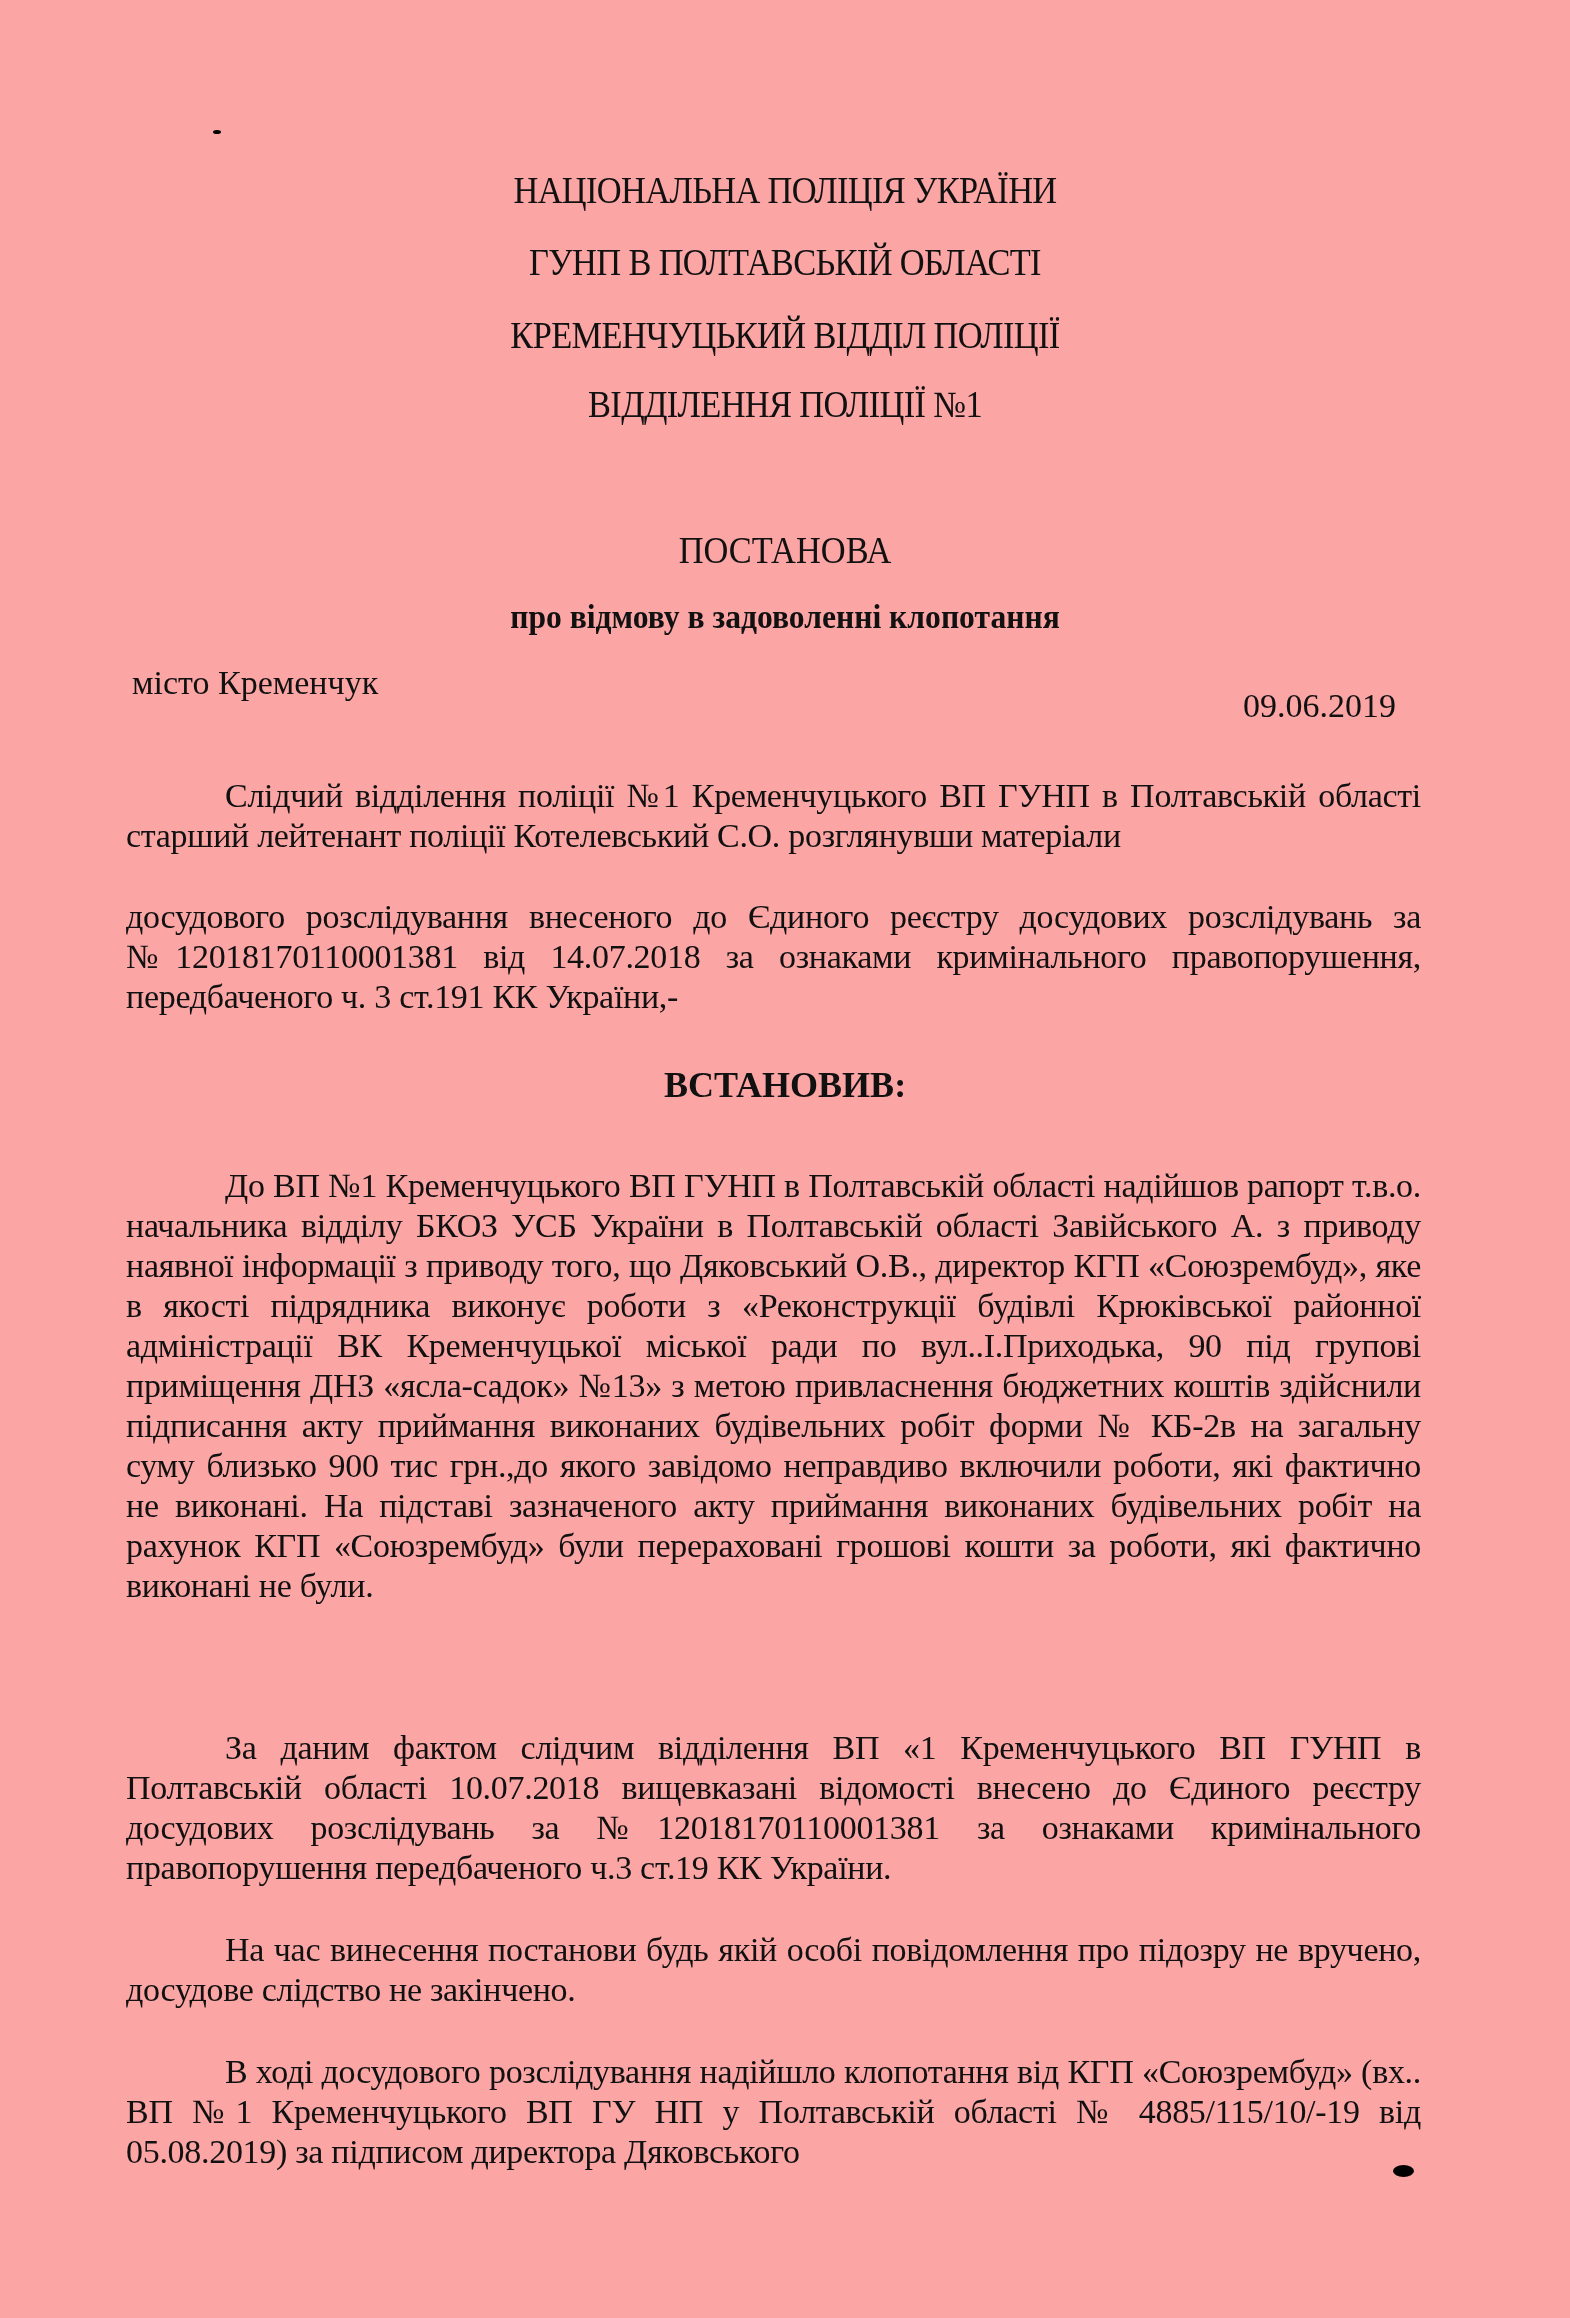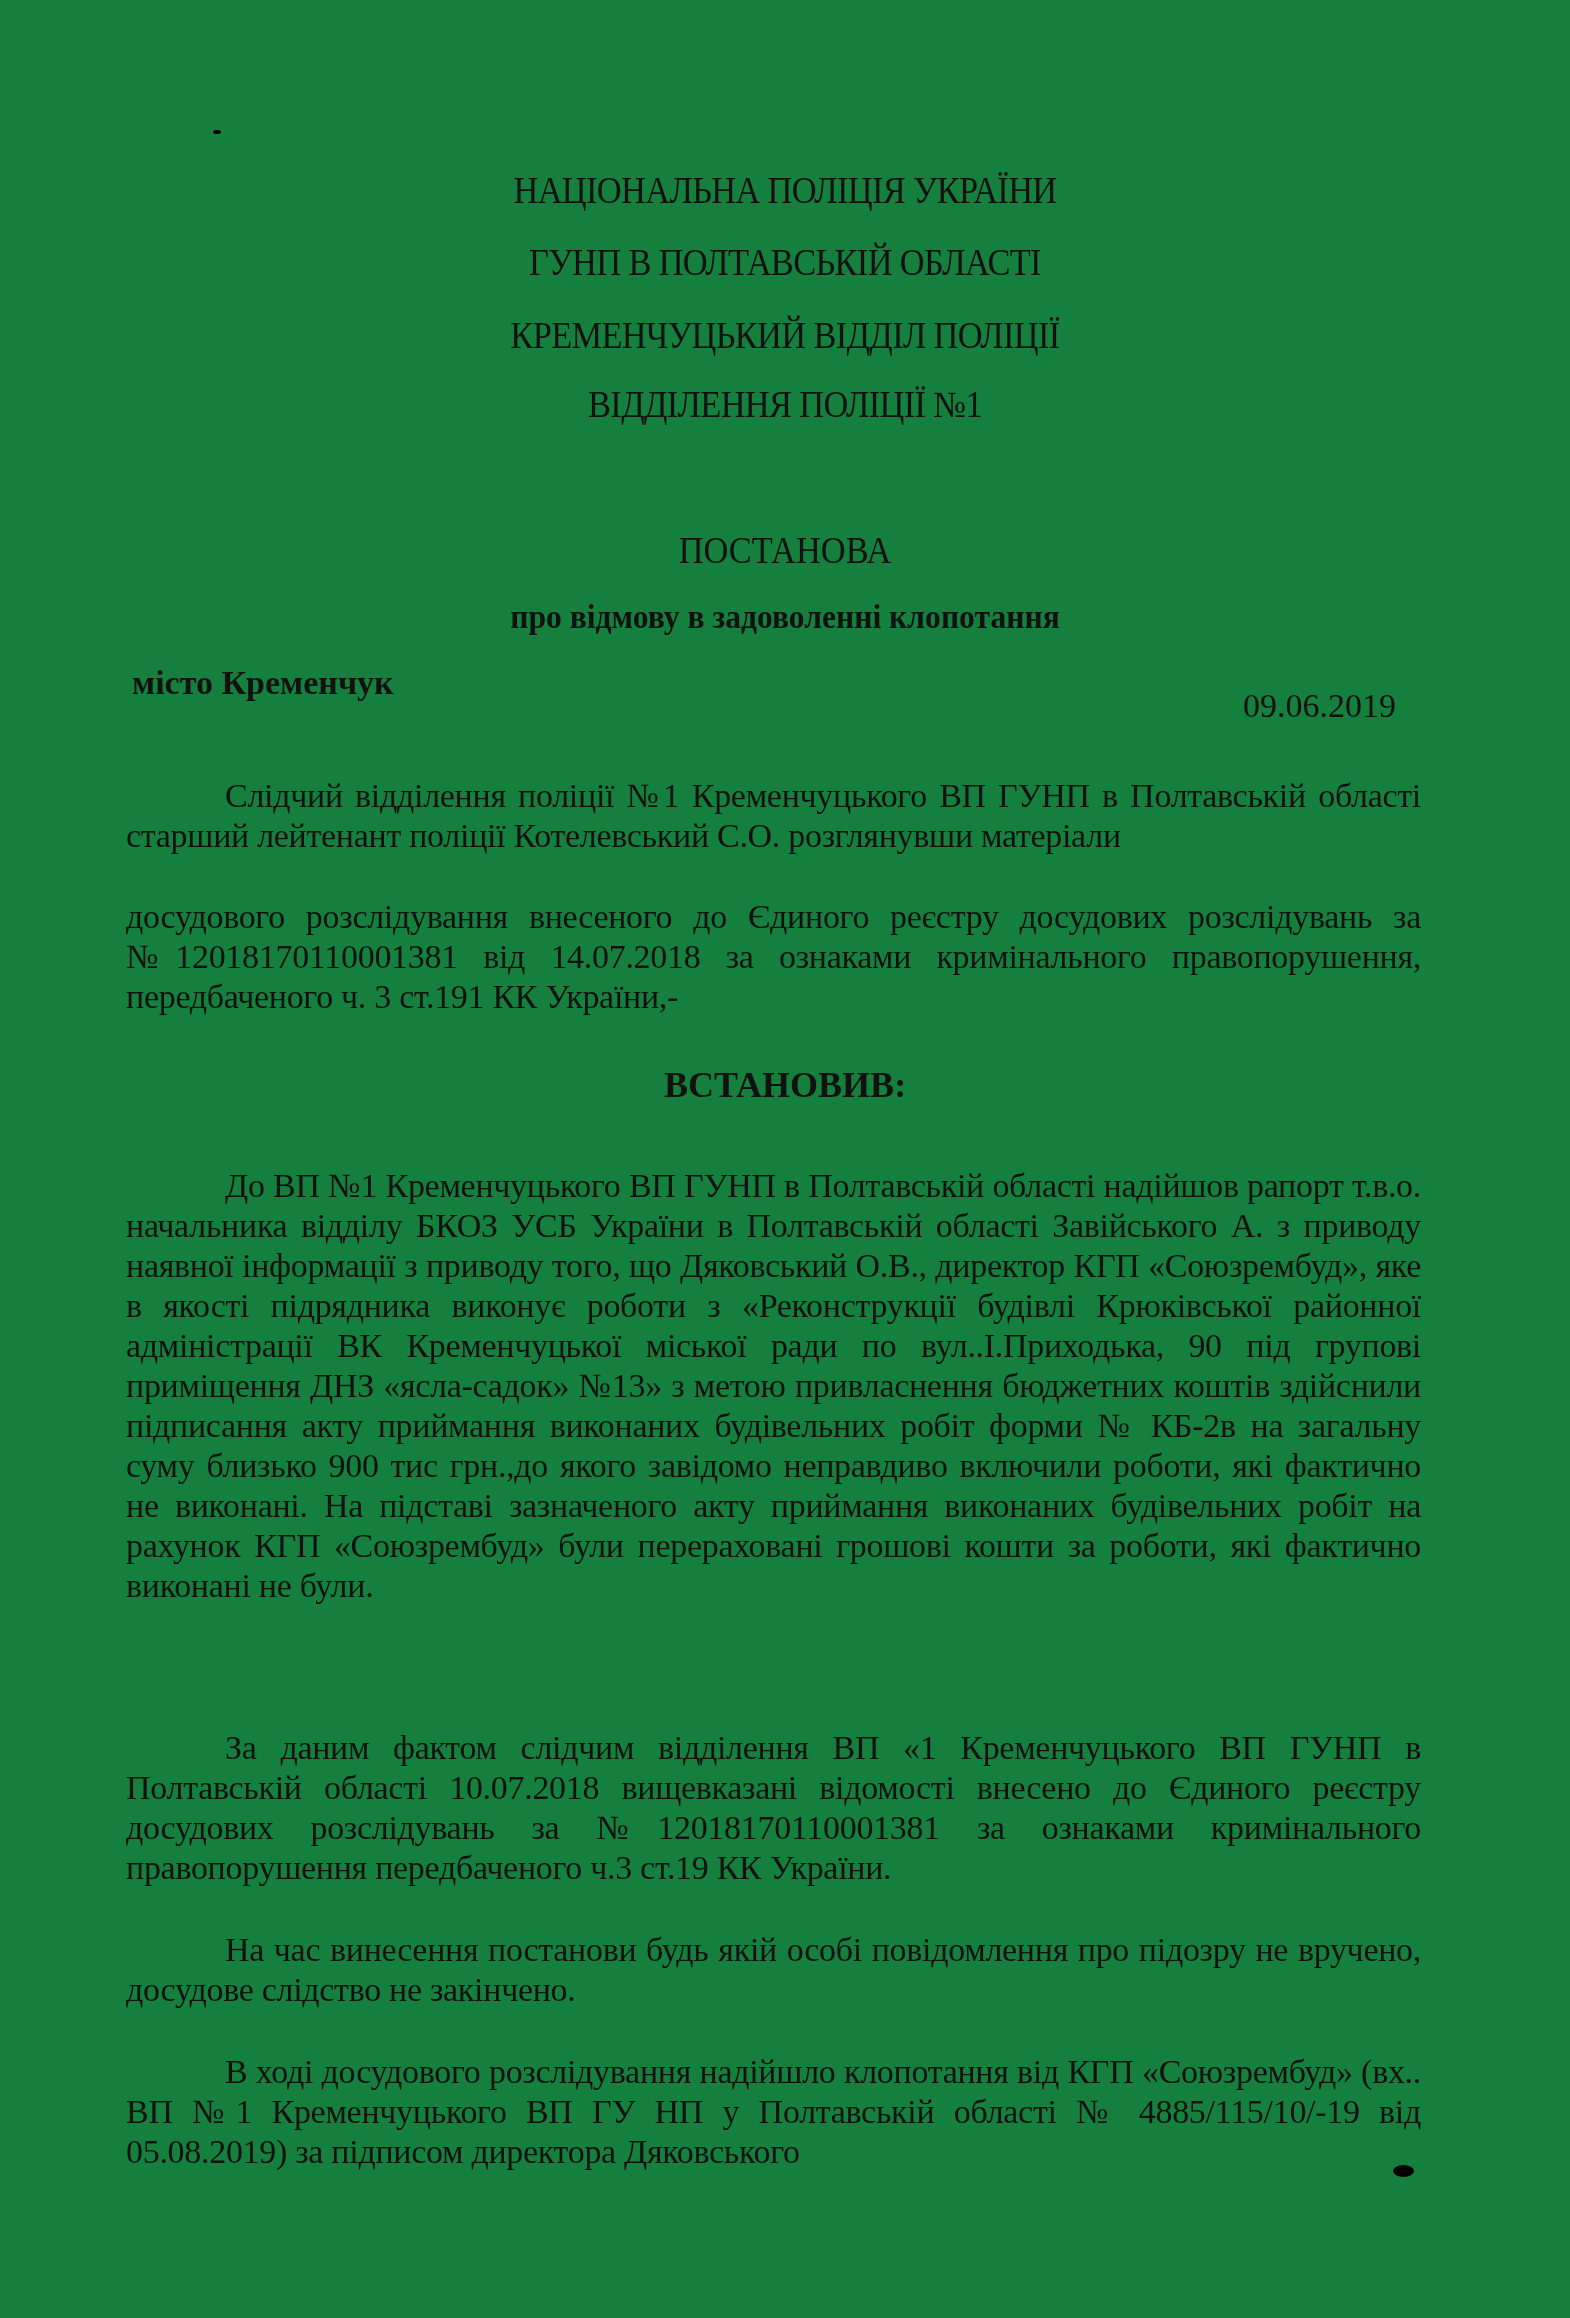--- a/index.html
+++ b/index.html
@@ -1,23 +1,23 @@
 <!DOCTYPE html>
 <html style="font-size:10.6px"><head>
 <meta charset="utf-8">
 <style>
   html, body { margin: 0; padding: 0; background: #ffffff; }
   body { width: 1570px; height: 2319px; position: relative; overflow: hidden;
          font-family: "Liberation Serif", "DejaVu Serif", serif; color: #111; }
-  .page { position: absolute; left: 0; top: 0; width: 1570px; height: 2319px; background: #15803d; }
+  .page { position: absolute; left: 0; top: 0; width: 1570px; height: 2319px; background: #fca5a5; }
   .hdr { position: absolute; left: 0; width: 1570px; text-align: center; font-size: 37px;
          letter-spacing: -0.7px; transform: scaleX(0.93); }
   .title { position: absolute; left: 0; width: 1570px; text-align: center; font-size: 37px; transform: scaleX(0.93); }
   .subtitle { position: absolute; left: 0; width: 1570px; text-align: center; font-size: 34px; font-weight: bold; transform: scaleX(0.93); }
-  .city { position: absolute; left: 132px; top: 664px; font-size: 34px; font-weight: bold; }
+  .city { position: absolute; left: 132px; top: 664px; font-size: 34px; }
   .date { position: absolute; left: 1243px; top: 687px; font-size: 34px; }
   .para { position: absolute; left: 126px; width: 1295px; font-size: 34px; line-height: 40px;
           text-align: justify; text-indent: 99px; letter-spacing: -0.3px; margin-top: 36px; }
   .para.noindent { text-indent: 0; }
   .heading { position: absolute; left: 0; width: 1570px; text-align: center; font-size: 36px; font-weight: bold; top: 1064px; }
   .speck { position: absolute; background: #000; border-radius: 50%; }
 </style>
 </head>
 <body>
 

